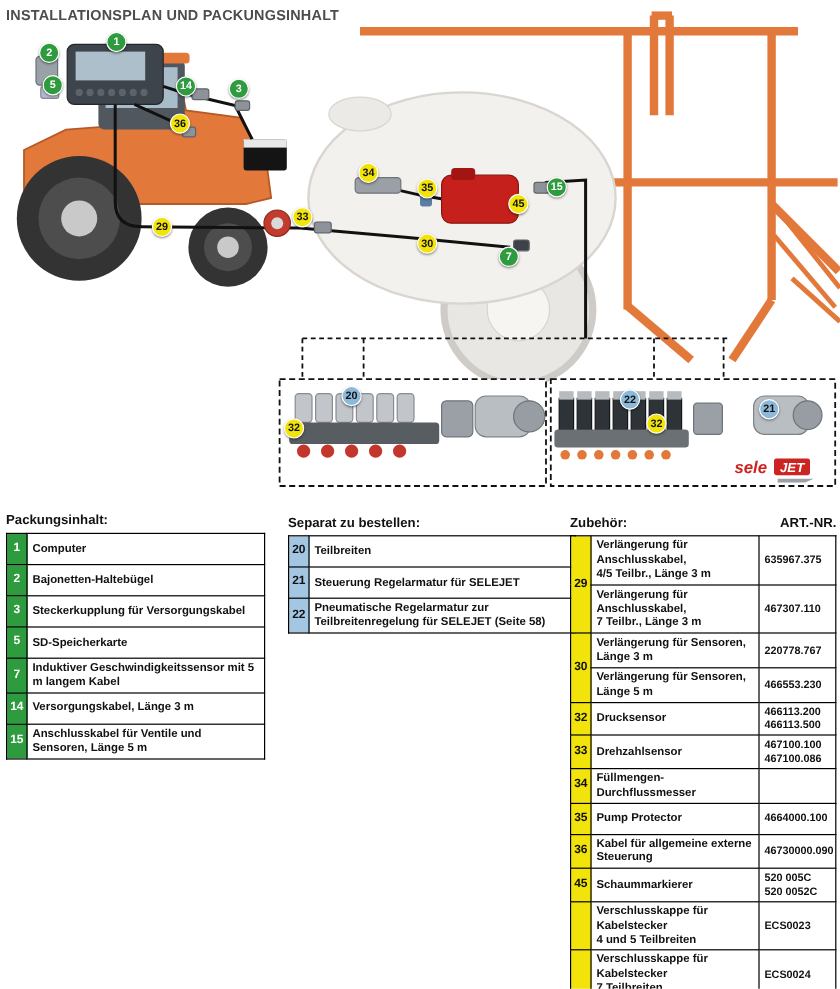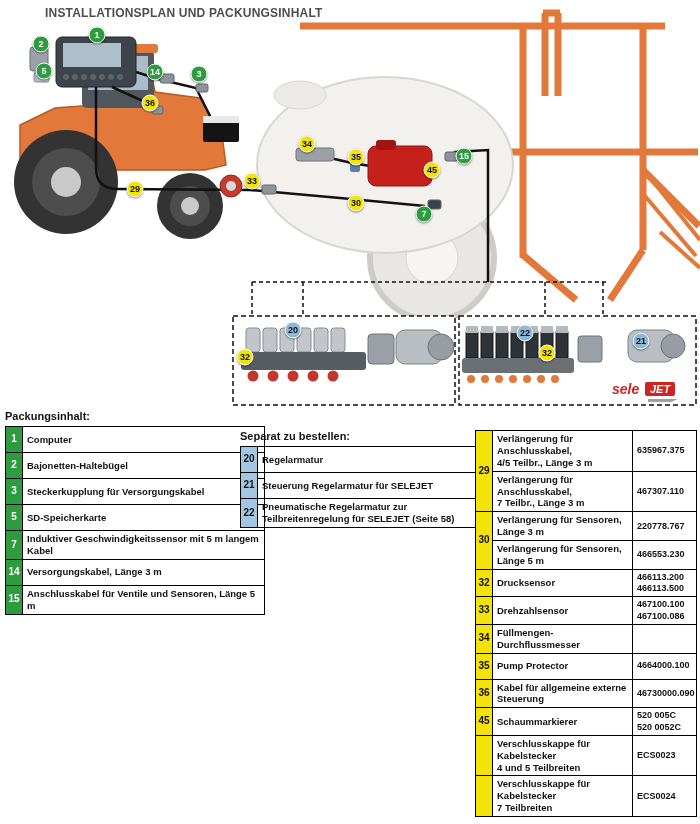--- a/index.html
+++ b/index.html
@@ -3,21 +3,21 @@
 <meta charset="utf-8">
 <style>
   * { margin:0; padding:0; box-sizing:border-box; }
   html,body { background:#fff; }
   body {
     width:700px; height:824px; position:relative; overflow:hidden;
     font-family:"Liberation Sans", sans-serif; color:#111;
   }
   .page-title {
     position:absolute; top:6px; left:5px;
-    font-size:12px; font-weight:bold; color:#4d4d4d; letter-spacing:.2px;margin-left:40px;
+    font-size:12px; font-weight:bold; color:#4d4d4d; letter-spacing:.2px;
   }
   .diagram { position:absolute; top:0; left:0; width:700px; height:428px; }
   .callout {
     position:absolute; width:17px; height:17px; border-radius:50%;
     border:1.5px solid #fff; box-shadow:0 1px 2px rgba(0,0,0,.45);
     font-size:9px; font-weight:bold; line-height:1;
     display:flex; align-items:center; justify-content:center;
     transform:translate(-50%,-50%);
   }
   .callout.green  { background:#2e9b3f; color:#fff; }
@@ -32,21 +32,21 @@
   table { border-collapse:collapse; width:100%; table-layout:fixed; }
   td {
     border:1px solid #000; font-size:9.5px; color:#111;
     padding:2px 4px; vertical-align:middle; height:26px; line-height:1.25;font-weight:bold;
   }
   td.num { width:17px; text-align:center; font-weight:bold; font-size:10px; padding:2px 1px; }
   td.num.green  { background:#2e9b3f; color:#fff; }
   td.num.blue   { background:#a3c6e2; color:#111; }
   td.num.yellow { background:#f2e30a; color:#111; }
   td.art { width:64px; font-weight:bold; font-size:9px; }
-  #tbl-packung-wrap  { left:5px;   top:410px; width:260px; }
+  #tbl-packung-wrap  { left:5px;   top:428px; width:216px; }
   #tbl-separat-wrap  { left:240px; top:430px; width:240px; }
   #tbl-zubehoer-wrap { left:475px; top:430px; width:222px; }
 </style>
 </head>
 <body>
 
 <div class="page-title">INSTALLATIONSPLAN UND PACKUNGSINHALT</div>
 
 <div class="diagram">
   <svg width="700" height="428" viewBox="0 0 700 428">
@@ -280,35 +280,39 @@
 </div>
 
 <div class="tbl-wrap" id="tbl-separat-wrap">
   <div class="tbl-header">
     <span>Separat zu bestellen:</span>
   </div>
   <table>
       <tbody id="tbl-separat">
         <tr>
           <td class="num blue">20</td>
-          <td>Regelarmatur</td>
+          <td>Teilbreiten</td>
         </tr>
         <tr>
           <td class="num blue">21</td>
           <td>Steuerung Regelarmatur für SELEJET</td>
         </tr>
         <tr>
           <td class="num blue">22</td>
           <td>Pneumatische Regelarmatur zur Teilbreitenregelung für SELEJET (Seite 58)</td>
         </tr>
       </tbody>
     </table>
 </div>
 
 <div class="tbl-wrap" id="tbl-zubehoer-wrap">
+  <div class="tbl-header">
+    <span>Zubehör:</span>
+    <span>ART.-NR.</span>
+  </div>
   <table>
       <tbody id="tbl-zubehoer">
         <tr>
           <td class="num yellow" rowspan="2">29</td>
           <td>Verlängerung für Anschlusskabel,<br>4/5 Teilbr., Länge 3 m</td>
           <td class="art">635967.375</td>
         </tr>
         <tr>
           <td>Verlängerung für Anschlusskabel,<br>7 Teilbr., Länge 3 m</td>
           <td class="art">467307.110</td>

